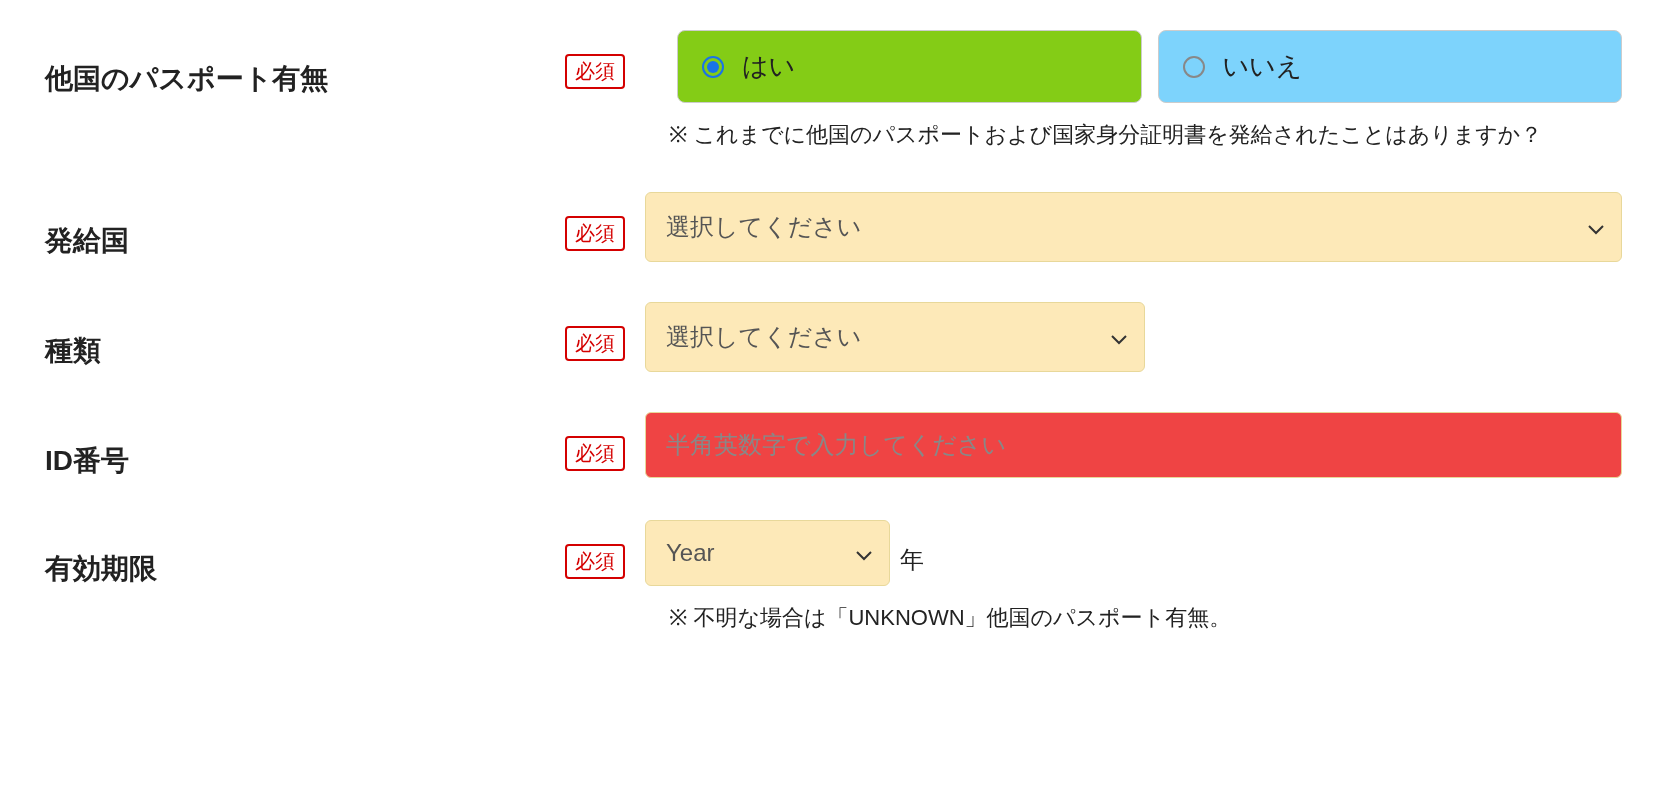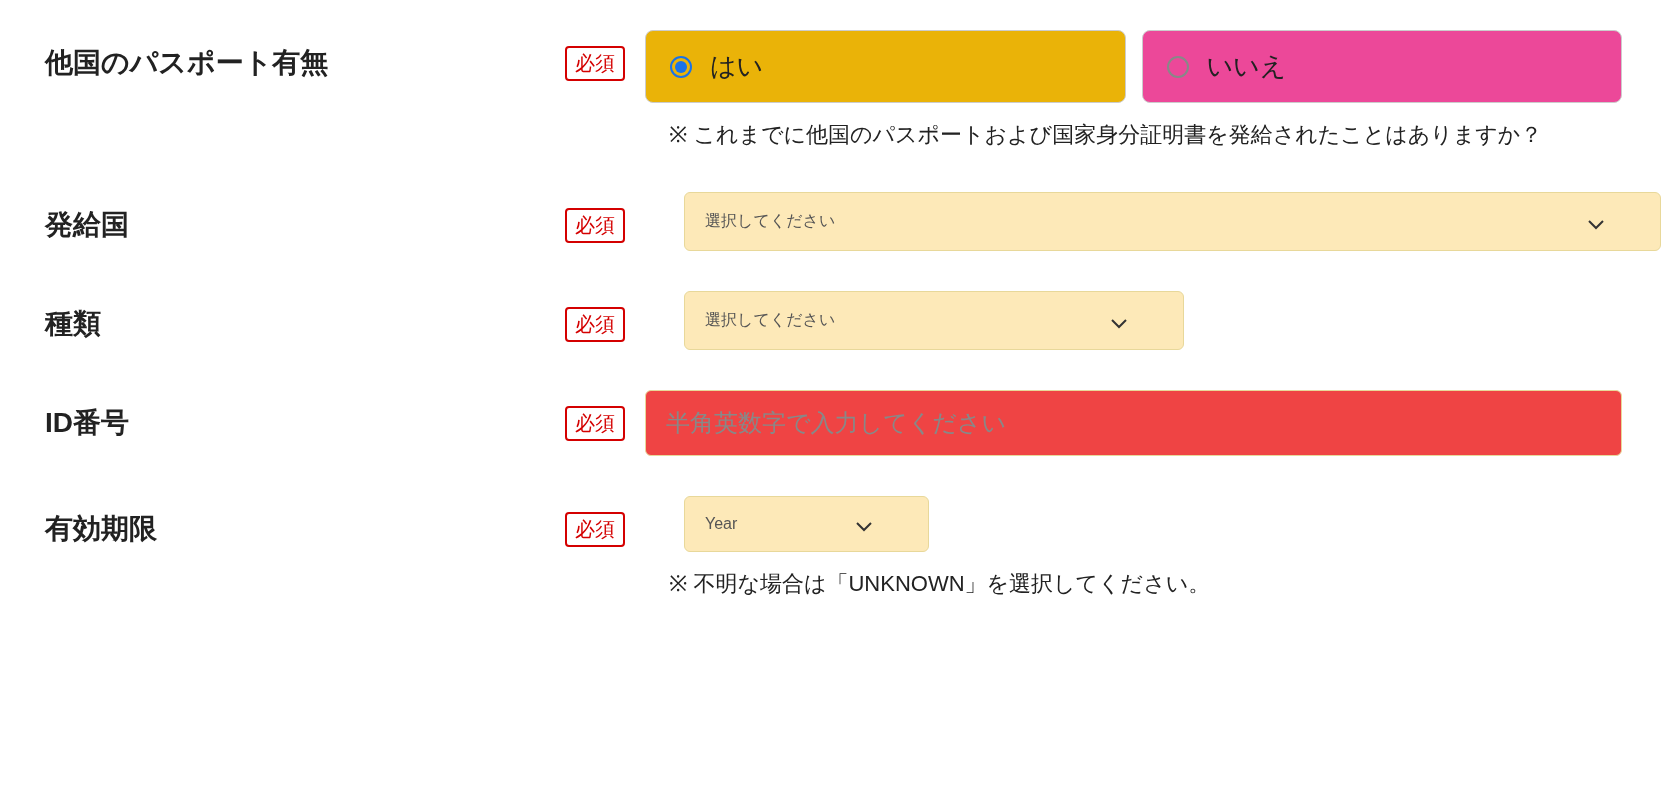--- a/index.html
+++ b/index.html
@@ -21,20 +21,21 @@
     display: flex;
     align-items: center;
     justify-content: space-between;
     padding-top: 14px;
     padding-right: 20px;
   }
   .field-label {
     font-weight: 700;
     font-size: 28px;
     color: #222;
+    margin-top: 16px;
   }
   .required-tag {
     display: inline-block;
     border: 2px solid #d40000;
     color: #d40000;
     font-weight: 400;
     font-size: 20px;
     padding: 2px 8px;
     border-radius: 4px;
   }
@@ -49,24 +50,25 @@
   }
   .radio-option {
     flex: 1;
     border: 1px solid #ccc;
     border-radius: 8px;
     padding: 18px 24px;
     display: flex;
     align-items: center;
     gap: 18px;
     cursor: pointer;
-    background: #ec4899;
+    background: #7dd3fc;
   }
   .radio-option.selected {
-    background: #eab308;
+    background: #84cc16;
+    margin-left: 32px;
   }
   .radio-circle {
     width: 22px;
     height: 22px;
     border: 2px solid #888;
     border-radius: 50%;
     display: inline-flex;
     align-items: center;
     justify-content: center;
     flex-shrink: 0;
@@ -102,26 +104,25 @@
   }
   .select-wrap.full { width: 100%; }
   .select-wrap.medium { width: 500px; }
   .select-wrap.small { width: 245px; }
   .select-field {
     width: 100%;
     background: #fde9b8;
     border: 1px solid #e8d89a;
     border-radius: 6px;
     padding: 18px 50px 18px 20px;
-    font-size: 16px;
+    font-size: 24px;
     color: #555;
     appearance: none;
     -webkit-appearance: none;
     cursor: pointer;
-    margin-left: 39px;
   }
   .select-caret {
     position: absolute;
     right: 18px;
     top: 50%;
     transform: translateY(-50%);
     pointer-events: none;
     color: #333;
   }
   
@@ -230,16 +231,16 @@
         <div class="select-field">Year</div>
         <span class="select-caret">
           <svg width="16" height="10" viewBox="0 0 16 10">
               <path d="M1 1 L8 8 L15 1" stroke="#333" stroke-width="2" fill="none"></path>
             </svg>
         </span>
       </div>
       <span class="unit-label">年</span>
     </div>
     <div class="help-text">
-      <span class="asterisk">※</span><span>不明な場合は「UNKNOWN」を選択してください。</span>
+      <span class="asterisk">※</span><span>不明な場合は「UNKNOWN」他国のパスポート有無。</span>
     </div>
   </div>
 </div>
 
 </body></html>

